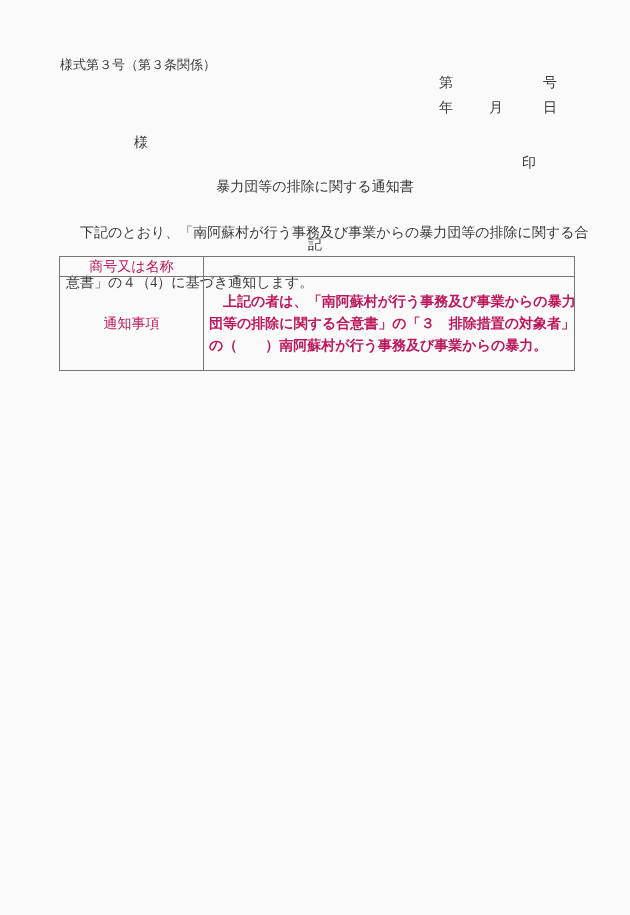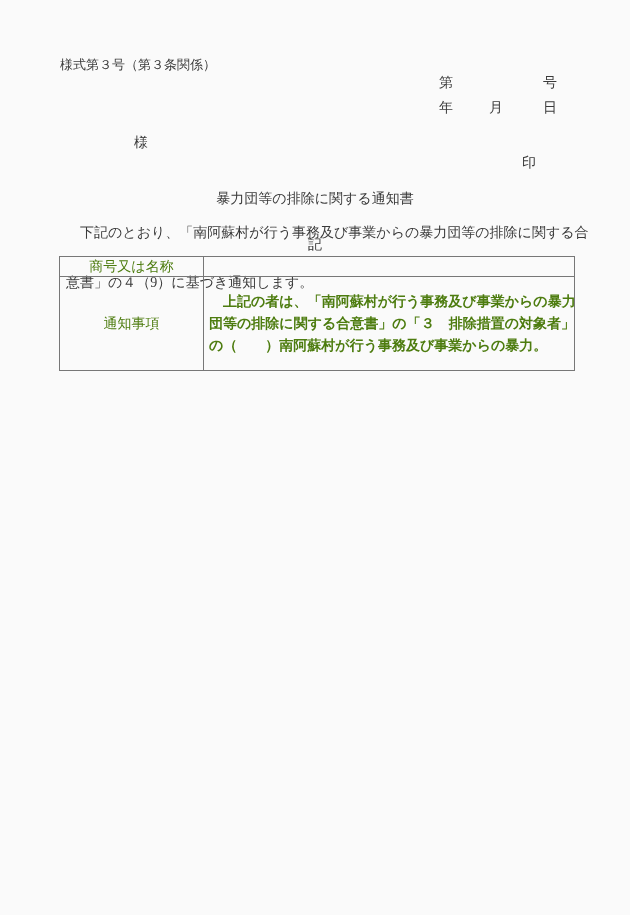--- a/index.html
+++ b/index.html
@@ -19,31 +19,31 @@
   }
   .abs { position:absolute; white-space:pre; }
   .form-number { left:60px; top:58px; font-size:13px; }
   .doc-no-prefix { left:439px; top:76px; }
   .doc-no-suffix { left:543px; top:76px; }
   .date-year  { left:439px; top:101px; }
   .date-month { left:489px; top:101px; }
   .date-day   { left:543px; top:101px; }
   .addressee  { left:134px; top:136px; }
   .seal       { left:522px; top:156px; }
-  .doc-title  { left:0; top:192px; width:630px; text-align:center; white-space:pre; }
+  .doc-title  { left:0; top:180px; width:630px; text-align:center; white-space:pre; }
   .body-text  { left:66px; top:194px; width:530px; }
   .body-text .line { line-height:22px; white-space:pre; }
   .record-marker { left:0; top:238px; width:630px; text-align:center; }
   .notice-table {
     position:absolute; left:59px; top:256px;
     border-collapse:collapse;
     table-layout:fixed;
     width:515px;
     font-size:14px;
-    color:#4d7c0f;
+    color:#be185d;
   }
   .notice-table td {
     border:1px solid #777777;
     padding:0;
     vertical-align:middle;
     overflow:hidden;
   }
   .notice-table td.label-cell { text-align:center; }
   .notice-table td.value-cell { padding:0 5px; }
   .notice-table col.c1 { width:144px; }
@@ -68,21 +68,21 @@
   <div class="abs date-day">日</div>
 
   <div class="abs addressee">様</div>
 
   <div class="abs seal">印</div>
 
   <div class="abs doc-title">暴力団等の排除に関する通知書</div>
 
   <div class="abs body-text">
     <div class="line">　下記のとおり、「南阿蘇村が行う事務及び事業からの暴力団等の排除に関する合</div>
-    <div class="line">意書」の４（9）に基づき通知します。</div>
+    <div class="line">意書」の４（4）に基づき通知します。</div>
   </div>
 
   <div class="abs record-marker">記</div>
 
   <table class="notice-table">
     <colgroup>
         <col class="c1">
         <col class="c2">
       </colgroup>
     <tbody>

